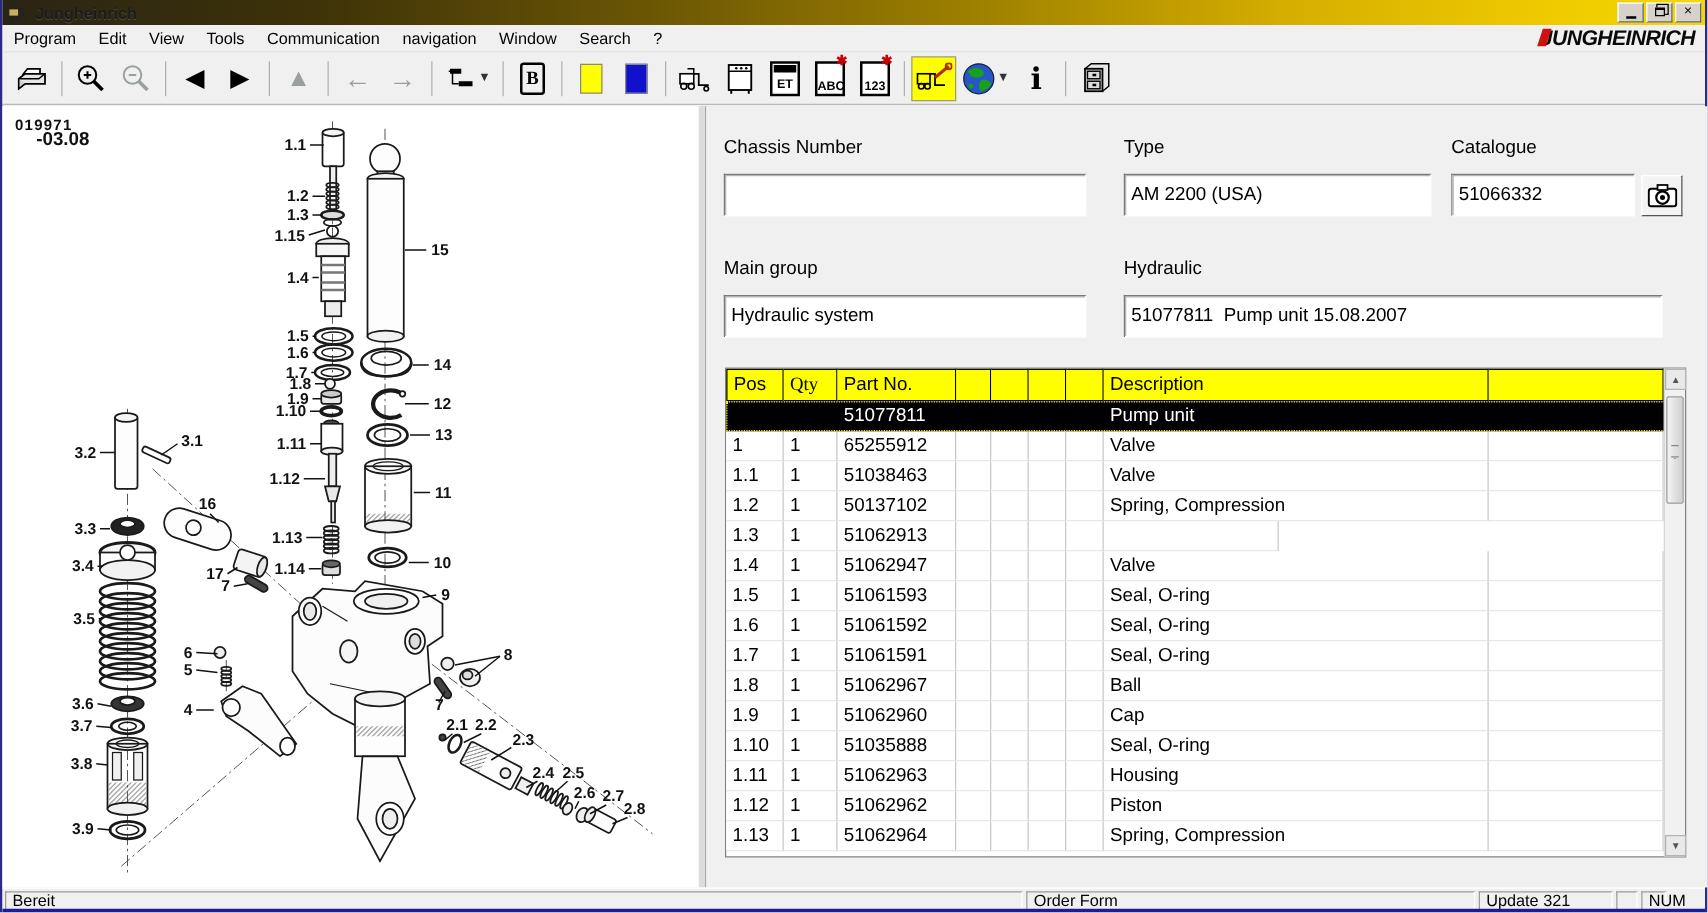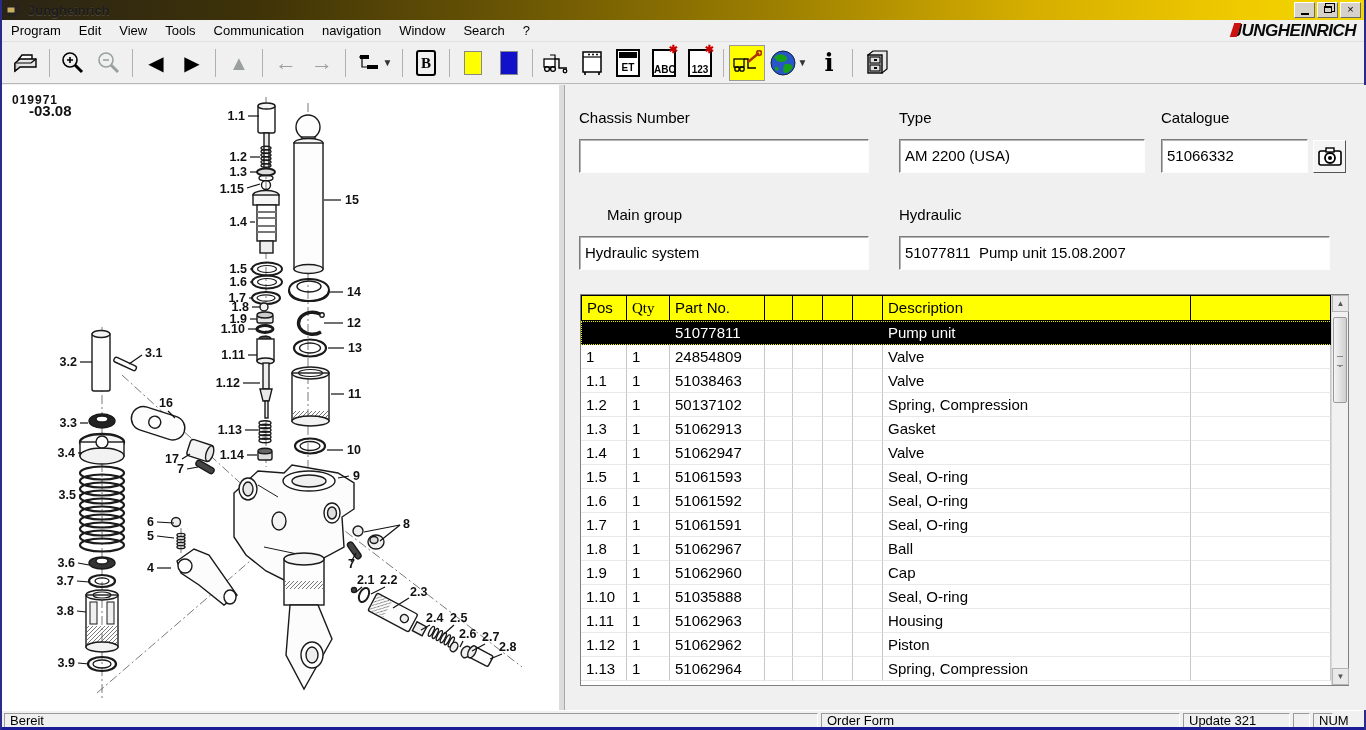--- a/index.html
+++ b/index.html
@@ -581,21 +581,21 @@
       <div class="field" style="left:596px; top:54px; width:147px;">51066332</div>
       <div class="cambtn" style="left:748px; top:55px;">
         <svg width="24" height="20" viewBox="0 0 24 20">
           <rect x="1" y="4" width="22" height="14" rx="2" fill="#fff" stroke="#000" stroke-width="1.6"></rect>
           <rect x="8" y="1" width="8" height="4" fill="#fff" stroke="#000" stroke-width="1.4"></rect>
           <circle cx="12" cy="11" r="5" fill="none" stroke="#000" stroke-width="1.8"></circle>
           <circle cx="12" cy="11" r="2" fill="#000"></circle>
         </svg>
       </div>
 
-      <div class="flabel" style="left:14px; top:121px;margin-left:28px;">Main group</div>
+      <div class="flabel" style="left:14px; top:121px;">Main group</div>
       <div class="flabel" style="left:334px; top:121px;">Hydraulic</div>
       <div class="field" style="left:14px; top:151px; width:290px;">Hydraulic system</div>
       <div class="field" style="left:334px; top:151px; width:431px;">51077811  Pump unit 15.08.2007</div>
 
       <div class="ptable">
         <div class="thead" id="thead">
             <div class="hcell" style="width: 46px;">Pos</div>
             <div class="hcell" style="width: 43px; font-family: Liberation Serif, serif;">Qty</div>
             <div class="hcell" style="width: 95px;">Part No.</div>
             <div class="hcell" style="width: 28px;"></div>
@@ -613,21 +613,21 @@
               <div class="tcell" style="width: 28px;"></div>
               <div class="tcell" style="width: 30px;"></div>
               <div class="tcell" style="width: 30px;"></div>
               <div class="tcell" style="width: 30px;"></div>
               <div class="tcell" style="width: 308px;">Pump unit</div>
               <div class="tcell" style="width: 140px;"></div>
             </div>
             <div class="trow">
               <div class="tcell" style="width: 46px;">1</div>
               <div class="tcell" style="width: 43px;">1</div>
-              <div class="tcell" style="width: 95px;">24854809</div>
+              <div class="tcell" style="width: 95px;">65255912</div>
               <div class="tcell" style="width: 28px;"></div>
               <div class="tcell" style="width: 30px;"></div>
               <div class="tcell" style="width: 30px;"></div>
               <div class="tcell" style="width: 30px;"></div>
               <div class="tcell" style="width: 308px;">Valve</div>
               <div class="tcell" style="width: 140px;"></div>
             </div>
             <div class="trow">
               <div class="tcell" style="width: 46px;">1.1</div>
               <div class="tcell" style="width: 43px;">1</div>
@@ -651,21 +651,20 @@
               <div class="tcell" style="width: 140px;"></div>
             </div>
             <div class="trow">
               <div class="tcell" style="width: 46px;">1.3</div>
               <div class="tcell" style="width: 43px;">1</div>
               <div class="tcell" style="width: 95px;">51062913</div>
               <div class="tcell" style="width: 28px;"></div>
               <div class="tcell" style="width: 30px;"></div>
               <div class="tcell" style="width: 30px;"></div>
               <div class="tcell" style="width: 30px;"></div>
-              <div class="tcell" style="width: 308px;">Gasket</div>
               <div class="tcell" style="width: 140px;"></div>
             </div>
             <div class="trow">
               <div class="tcell" style="width: 46px;">1.4</div>
               <div class="tcell" style="width: 43px;">1</div>
               <div class="tcell" style="width: 95px;">51062947</div>
               <div class="tcell" style="width: 28px;"></div>
               <div class="tcell" style="width: 30px;"></div>
               <div class="tcell" style="width: 30px;"></div>
               <div class="tcell" style="width: 30px;"></div>

